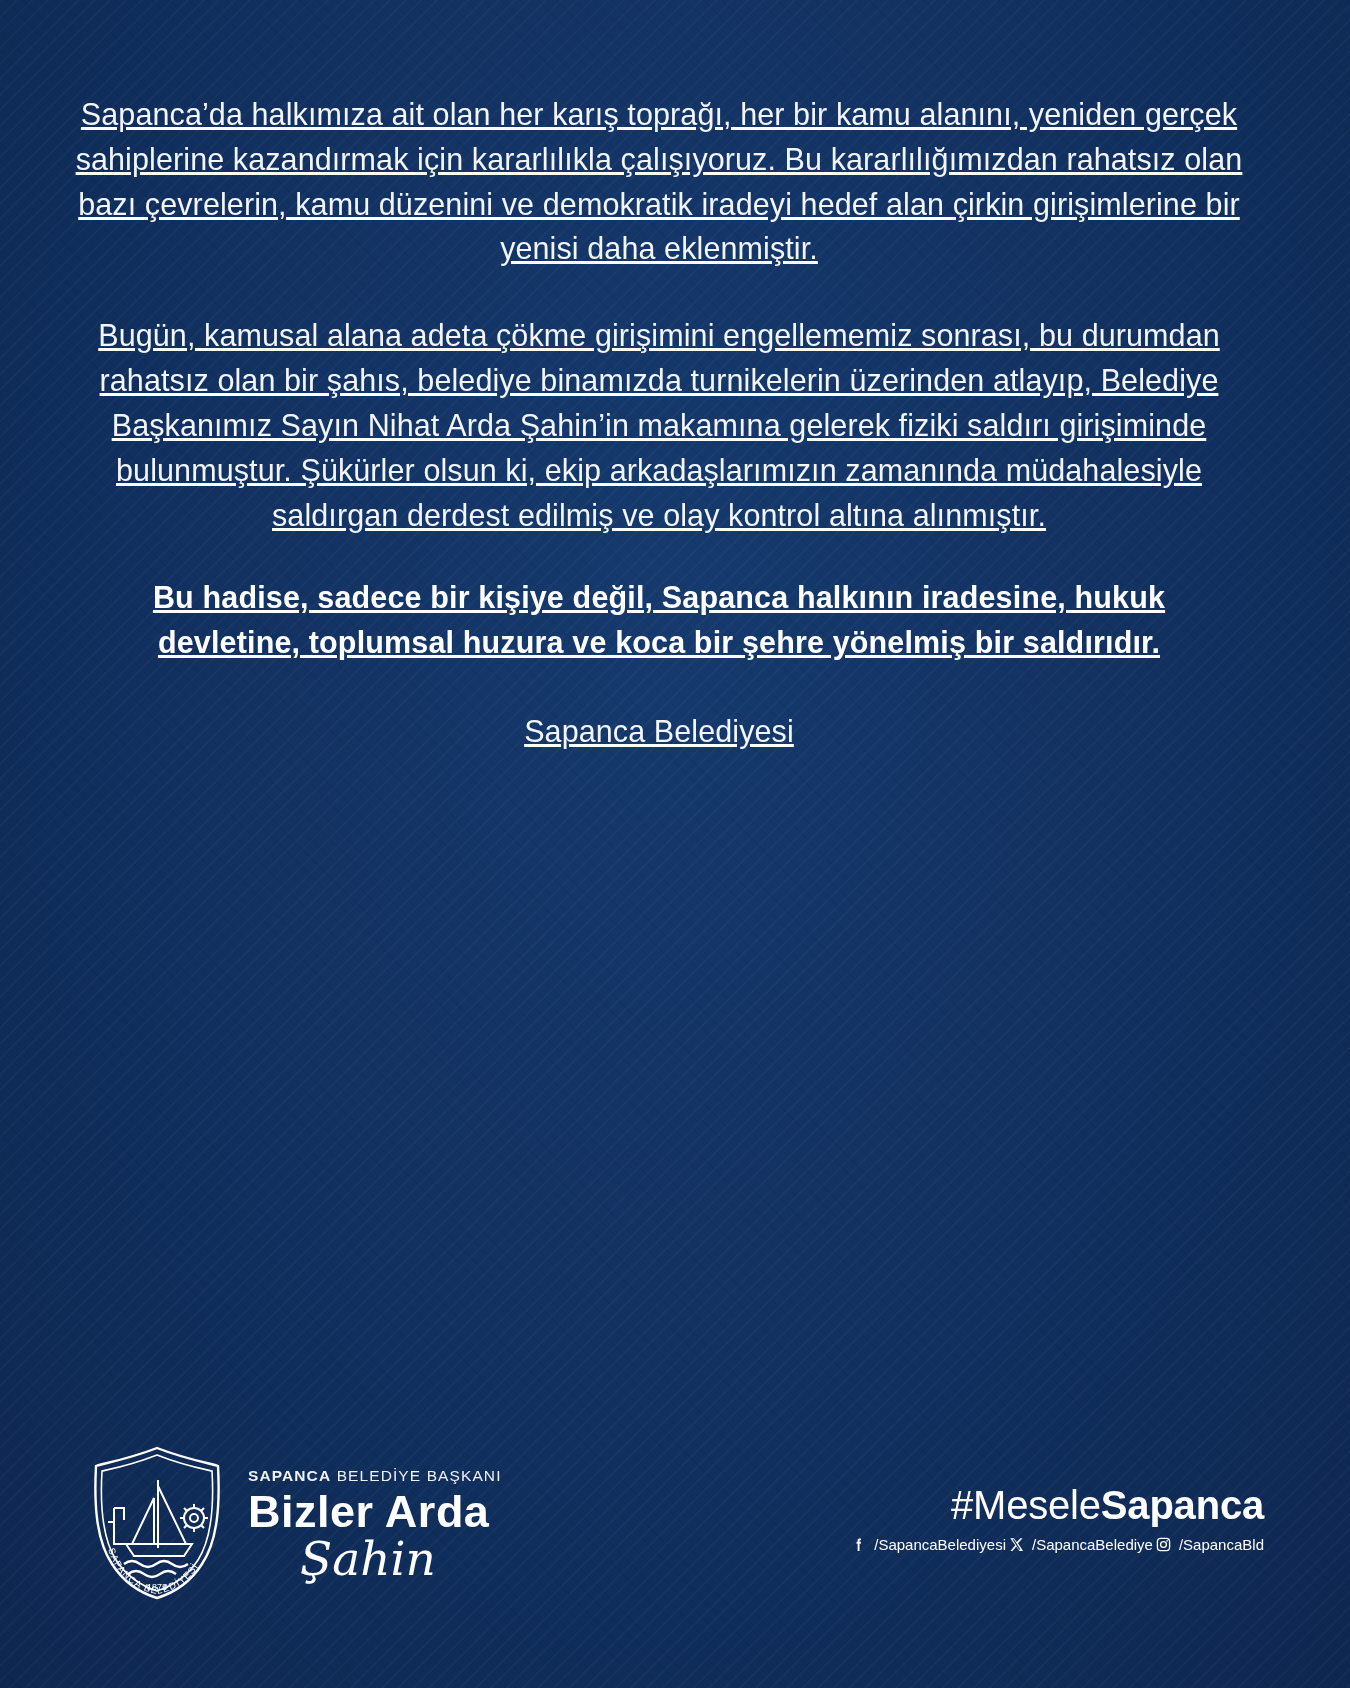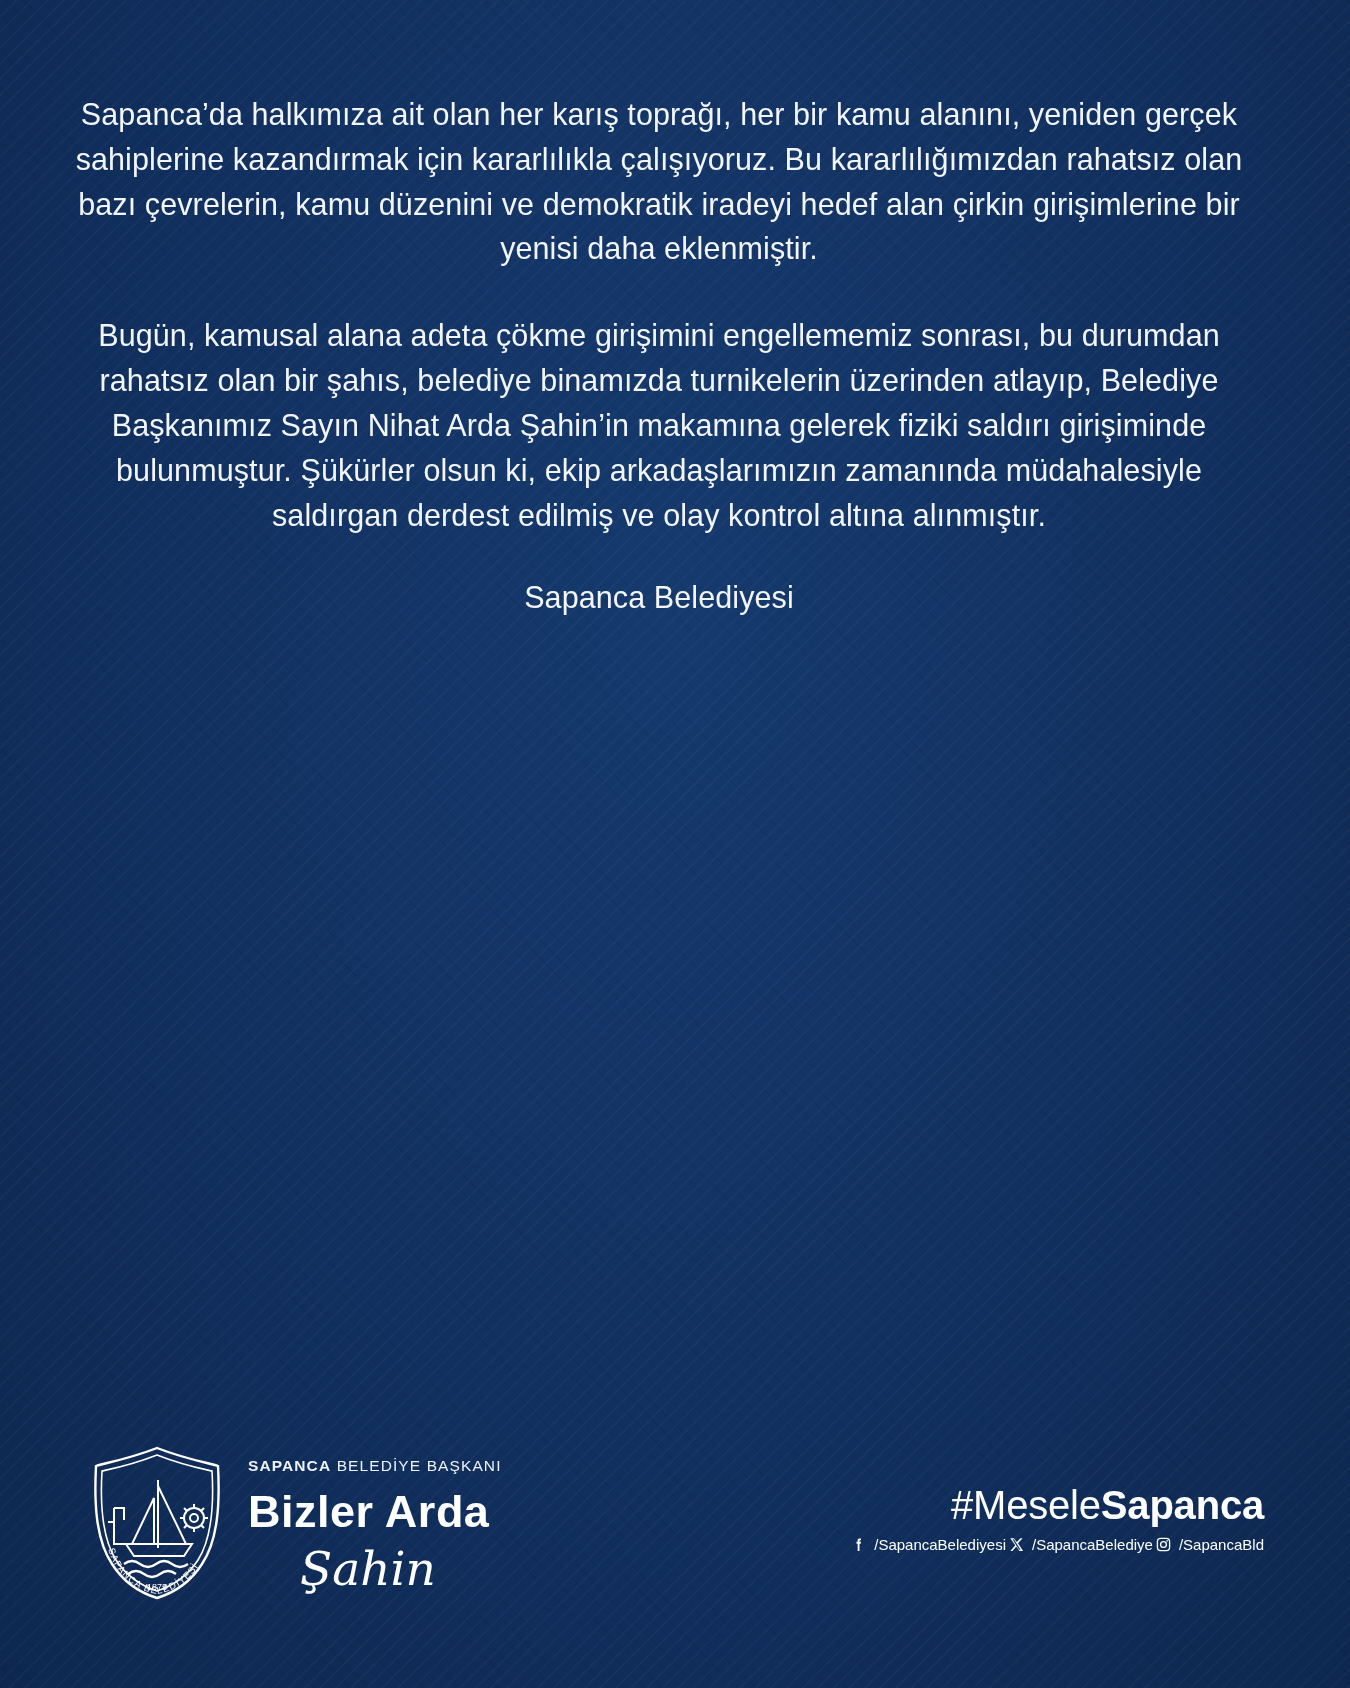--- a/index.html
+++ b/index.html
@@ -24,20 +24,21 @@
       repeating-linear-gradient(45deg, rgba(0,0,0,0.035) 0px, rgba(0,0,0,0.035) 2px, rgba(0,0,0,0) 2px, rgba(0,0,0,0) 13px),
       radial-gradient(ellipse at 50% 35%, #163a6e 0%, #11305f 55%, #0d2750 100%);
     pointer-events: none;
   }
   .sheet {
     position: relative;
     width: 100%;
     height: 100%;
     box-sizing: border-box;
     padding: 92px 96px 0 64px;
+    text-decoration: underline;
   }
   .statement {
     text-align: center;
   }
   .para {
     font-size: 30.5px;
     line-height: 1.47;
     letter-spacing: 0.1px;
     color: #f2f5fa;
     margin: 0 0 38px 0;
@@ -73,21 +74,20 @@
   .crest {
     width: 142px;
     height: 158px;
     flex: 0 0 auto;
   }
   .mayor-block {
     display: flex;
     flex-direction: column;
     justify-content: center;
     padding-top: 6px;
-    gap: 10px;
   }
   .mayor-role {
     font-size: 15.5px;
     letter-spacing: 1.1px;
     color: #eef2f8;
     margin-bottom: 4px;
     white-space: nowrap;
   }
   .mayor-role b {
     font-weight: 700;
@@ -163,20 +163,21 @@
 </head>
 <body>
 
 <div class="bg-texture"></div>
 
 <div class="sheet">
 
   <div class="statement">
     <p class="para tight-1">Sapanca’da halkımıza ait olan her karış toprağı, her bir kamu alanını, yeniden gerçek sahiplerine kazandırmak için kararlılıkla çalışıyoruz. Bu kararlılığımızdan rahatsız olan bazı çevrelerin, kamu düzenini ve demokratik iradeyi hedef alan çirkin girişimlerine bir yenisi daha eklenmiştir.</p>
     <p class="para">Bugün, kamusal alana adeta çökme girişimini engellememiz sonrası, bu durumdan rahatsız olan bir şahıs, belediye binamızda turnikelerin üzerinden atlayıp, Belediye Başkanımız Sayın Nihat Arda Şahin’in makamına gelerek fiziki saldırı girişiminde bulunmuştur. Şükürler olsun ki, ekip arkadaşlarımızın zamanında müdahalesiyle saldırgan derdest edilmiş ve olay kontrol altına alınmıştır.</p>
+    <p class="para emphasis">Bu hadise, sadece bir kişiye değil, Sapanca halkının iradesine, hukuk devletine, toplumsal huzura ve koca bir şehre yönelmiş bir saldırıdır.</p>
     <p class="para signature">Sapanca Belediyesi</p>
   </div>
 
   <div class="footer">
 
     <div class="brand-left">
 
       <svg class="crest" viewBox="0 0 142 158" aria-hidden="true">
         <g fill="none" stroke="#ffffff" stroke-width="2.4">
           <path d="M71 4 C 40 16, 14 20, 10 22 C 8 60, 10 96, 26 120 C 40 142, 58 150, 71 154 C 84 150, 102 142, 116 120 C 132 96, 134 60, 132 22 C 128 20, 102 16, 71 4 Z"></path>

